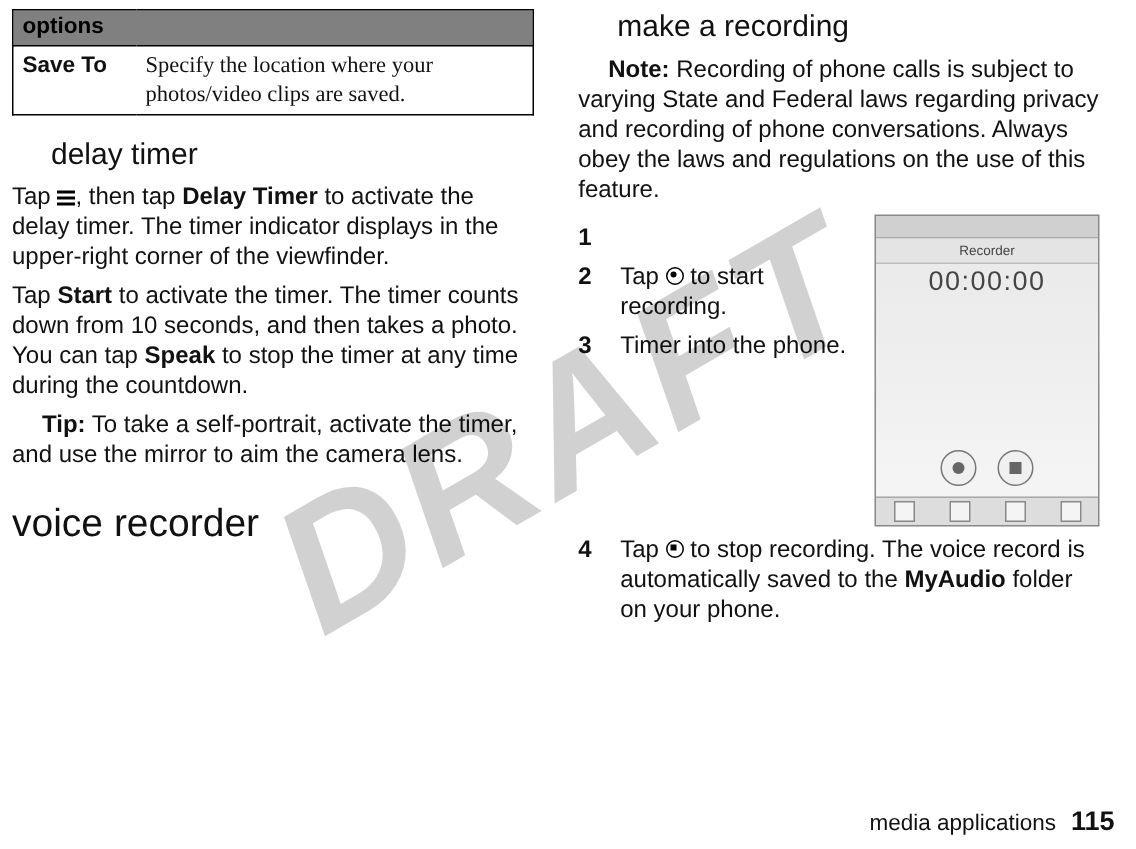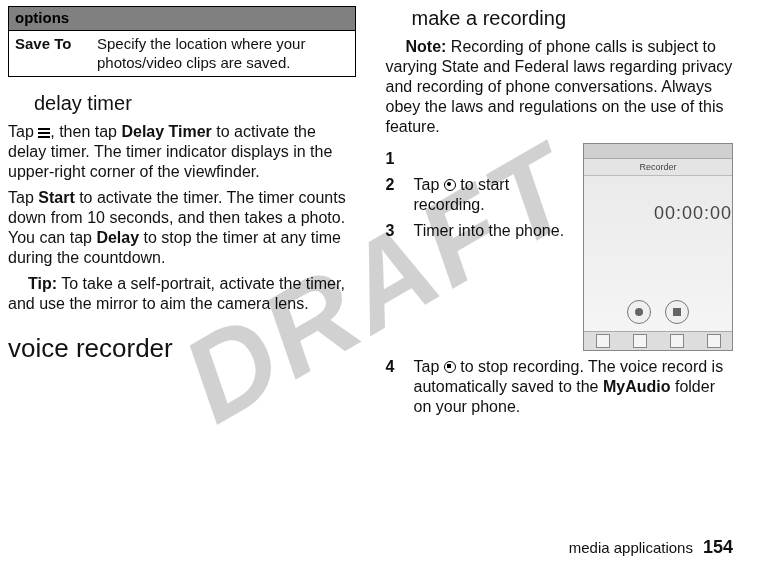--- a/index.html
+++ b/index.html
@@ -46,20 +46,21 @@
     margin-top: 18px;
   }
   .table td.key {
     width: 70px;
     font-family: "Arial Narrow", Arial, sans-serif;
     font-weight: bold;
     border-right: none;
   }
   .table td.val {
     border-left: none;
+    font-family: Liberation Serif, serif;
   }
   .narrow-bold {
     font-family: "Arial Narrow", Arial, sans-serif;
     font-weight: bold;
     font-stretch: condensed;
   }
   h2.sub {
     font-size: 20px;
     font-weight: normal;
     margin: 14px 0 4px 0;
@@ -111,24 +112,23 @@
   }
   .screenshot .title {
     height: 16px;
     line-height: 16px;
     text-align: center;
     color: #444;
     background: #e4e4e4;
     border-bottom: 1px solid #bbb;
   }
   .screenshot .timer {
-    text-align: right;
+    text-align: center;
     font-size: 18px;
     color: #444;
-    margin-top: 26px;
     letter-spacing: 1px;
   }
   .screenshot .controls {
     position: absolute;
     bottom: 26px;
     left: 0; right: 0;
     display: flex;
     justify-content: center;
     gap: 14px;
   }
@@ -199,21 +199,21 @@
     width: 10px; height: 10px; border: 1px solid #000; border-radius: 50%;
     position: relative;
   }
   .stop-glyph::after {
     content: ""; position: absolute; left: 2px; top: 2px;
     width: 4px; height: 4px; background: #000;
   }
   .footer {
     position: absolute;
     bottom: 8px;
-    right: 24px;
+    right: 14px;
     font-size: 15px;
     display: flex;
     align-items: baseline;
     gap: 10px;
   }
   .footer .label { font-weight: normal; }
   .footer .pnum { font-weight: bold; font-size: 18px; }
   .watermark {
     position: absolute;
     left: 50%; top: 50%;
@@ -247,21 +247,21 @@
     </tbody>
       </table>
 
     <h2 class="sub">delay timer</h2>
 
     <p>
       <span>Tap </span><span class="menu-glyph"></span><span>, then tap </span><span class="narrow-bold">Delay Timer</span><span> to activate the delay timer. The timer indicator displays in the upper-right corner of the viewfinder.</span>
     </p>
 
     <p>
-      <span>Tap </span><span class="narrow-bold">Start</span><span> to activate the timer. The timer counts down from 10 seconds, and then takes a photo. You can tap </span><span class="narrow-bold">Delay</span><span> to stop the timer at any time during the countdown.</span>
+      <span>Tap </span><span class="narrow-bold">Start</span><span> to activate the timer. The timer counts down from 10 seconds, and then takes a photo. You can tap </span><span class="narrow-bold">Speak</span><span> to stop the timer at any time during the countdown.</span>
     </p>
 
     <p>
       <span class="tip-label">Tip:</span><span> To take a self-portrait, activate the timer, and use the mirror to aim the camera lens.</span>
     </p>
 
     <h1 class="sec">voice recorder</h1>
 
 
   </div>
@@ -321,16 +321,16 @@
           <span>Tap </span><span class="stop-glyph"></span><span> to stop recording. The voice record is automatically saved to the </span><span class="narrow-bold">MyAudio</span><span> folder on your phone.</span>
         </span>
       </li>
     </ol>
 
   </div>
 </div>
 
 <div class="footer">
   <span class="label">media applications</span>
-  <span class="pnum">154</span>
+  <span class="pnum">115</span>
 </div>
 
 <div class="watermark">DRAFT</div>
 
 </body></html>

